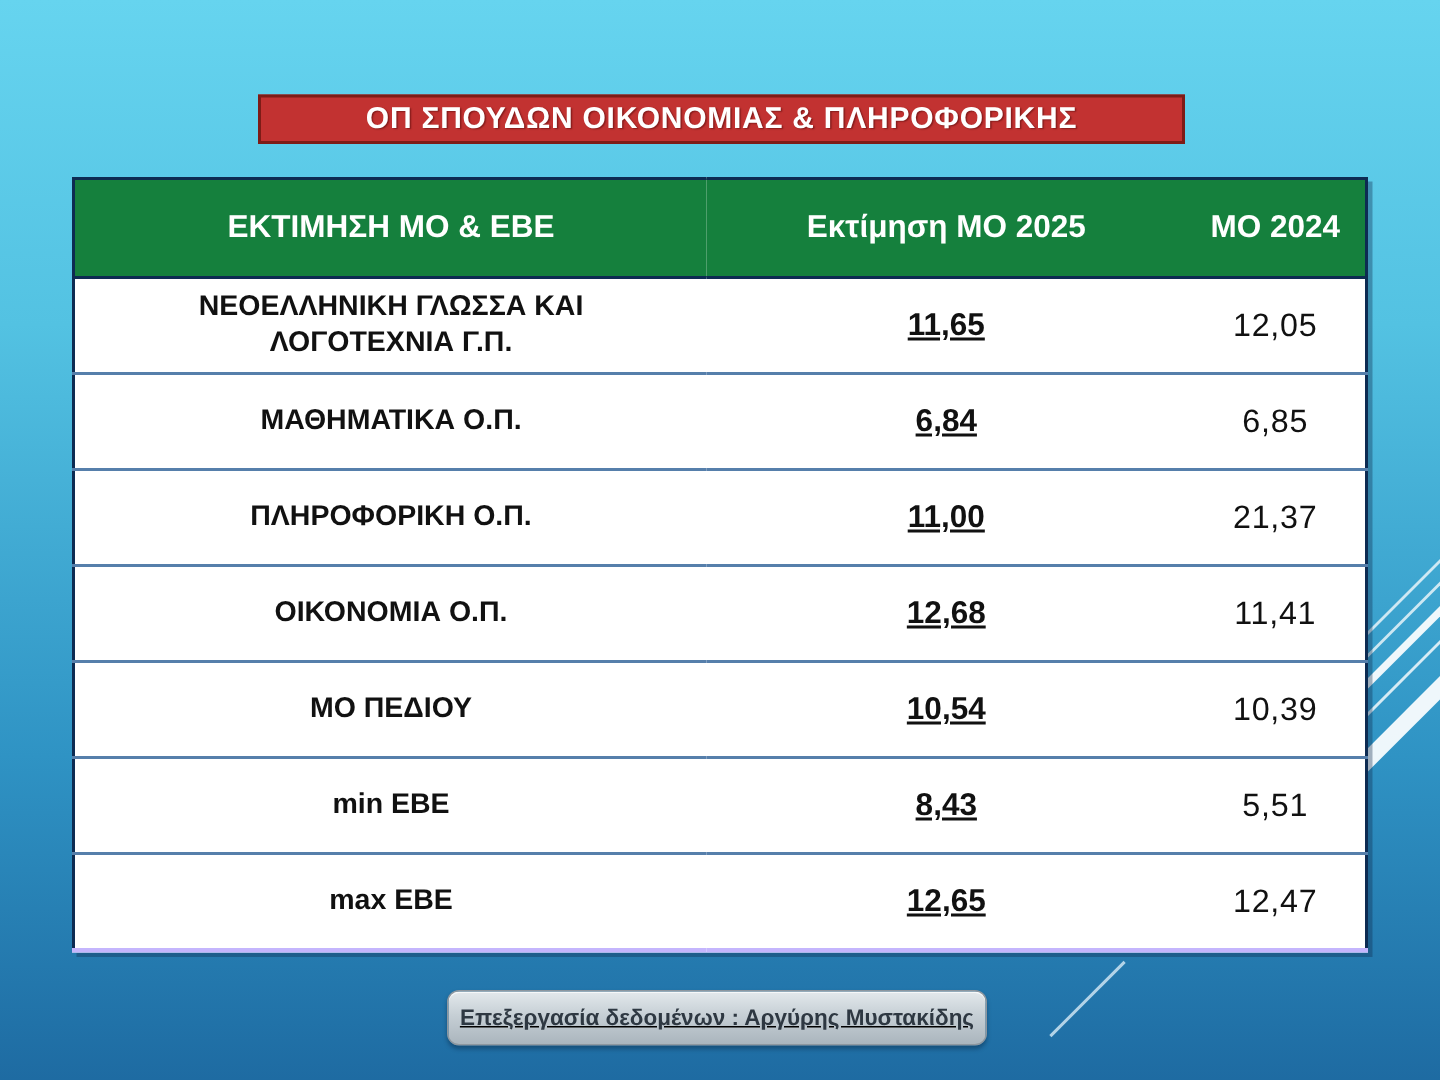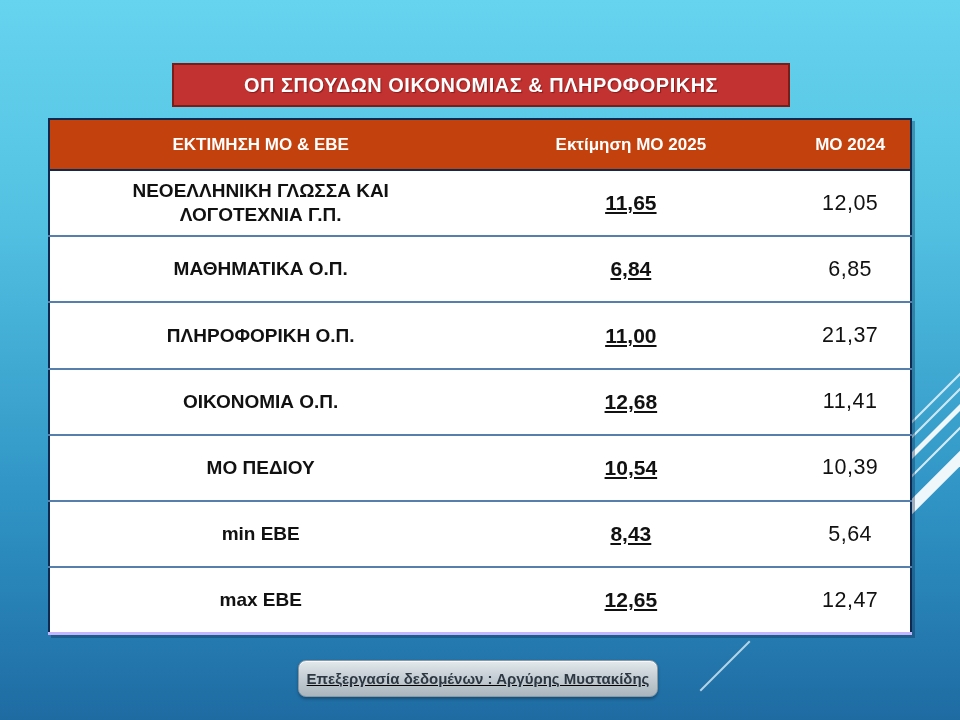--- a/index.html
+++ b/index.html
@@ -21,21 +21,21 @@
   .s2 { width: 230px; height: 2px;  right: -60px; top: 443px; background: rgba(255,255,255,0.75); }
   .s3 { width: 230px; height: 5px;  right: -60px; top: 460px; }
   .s4 { width: 230px; height: 2px;  right: -60px; top: 482px; background: rgba(255,255,255,0.8); }
   .s5 { width: 230px; height: 11px; right: -60px; top: 508px; }
   .s6 { width: 70px;  height: 2px;  left: 690px;  top: 665px; background: rgba(205,228,242,0.85); }
 
   
   .banner {
     position: absolute;
     left: 172px; top: 63px;
-    width: 618px; height: 44px;
+    width: 618px; height: 33px;
     background: #c23231;
     border: 2px solid #7d1c17;
     z-index: 3;
     display: flex; align-items: center; justify-content: center;
   }
   .banner span {
     color: #ffffff;
     font-size: 20px;
     font-weight: bold;
     letter-spacing: 0.5px;
@@ -54,25 +54,25 @@
   table.mo {
     width: 100%; height: 100%;
     border-collapse: collapse;
     table-layout: fixed;
     background: #ffffff;
   }
   table.mo col.c1 { width: 49%; }
   table.mo col.c2 { width: 37%; }
   table.mo col.c3 { width: 14%; }
   table.mo thead th {
-    background: #c2410c;
+    background: #15803d;
     color: #ffffff;
-    font-size: 17px;
+    font-size: 21px;
     font-weight: bold;
-    height: 51px;
+    height: 66px;
     text-align: center;
     vertical-align: middle;
     border: 2px solid #0d2b52;
     border-left: none; border-right: none;
   }
   table.mo thead th:first-child { border-left: 2px solid #0d2b52; }
   table.mo thead th:last-child  { border-right: 2px solid #0d2b52; }
   table.mo tbody td {
     background: #ffffff;
     color: #111111;
@@ -159,21 +159,21 @@
         <td class="v24">11,41</td>
       </tr>
       <tr>
         <td class="lbl">ΜΟ ΠΕΔΙΟΥ</td>
         <td class="v25">10,54</td>
         <td class="v24">10,39</td>
       </tr>
       <tr>
         <td class="lbl">min ΕΒΕ</td>
         <td class="v25">8,43</td>
-        <td class="v24">5,64</td>
+        <td class="v24">5,51</td>
       </tr>
       <tr>
         <td class="lbl">max ΕΒΕ</td>
         <td class="v25">12,65</td>
         <td class="v24">12,47</td>
       </tr>
     </tbody>
   </table>
 </div>
 

